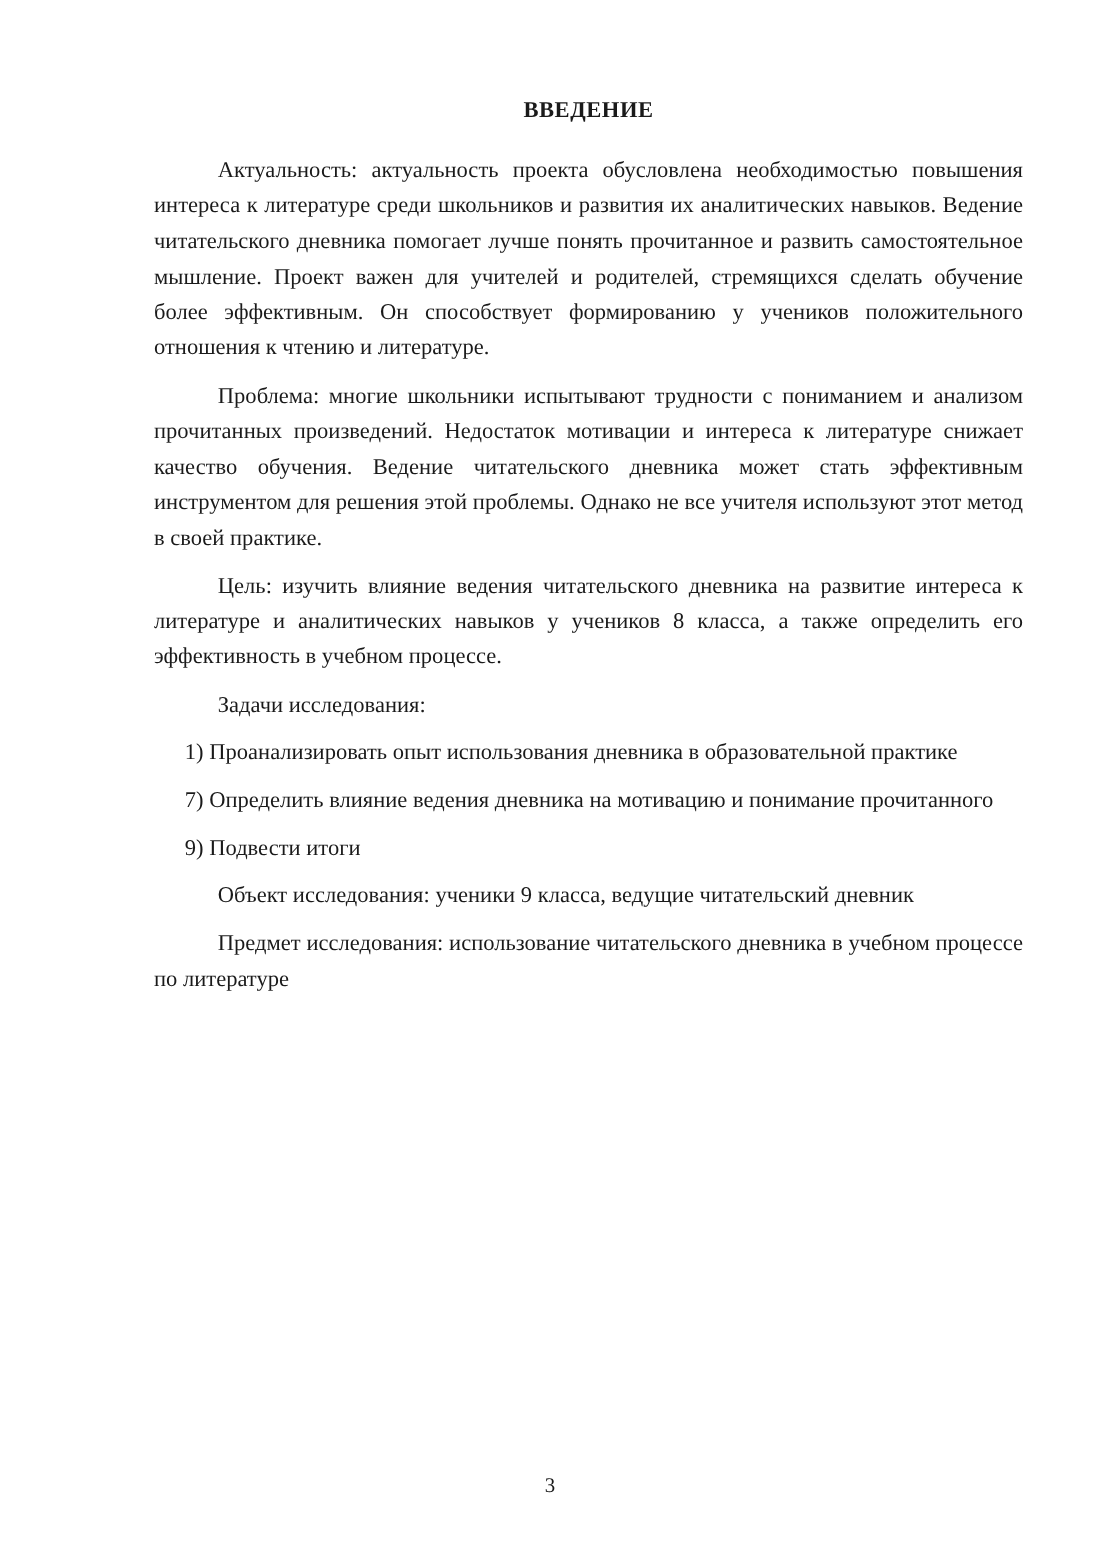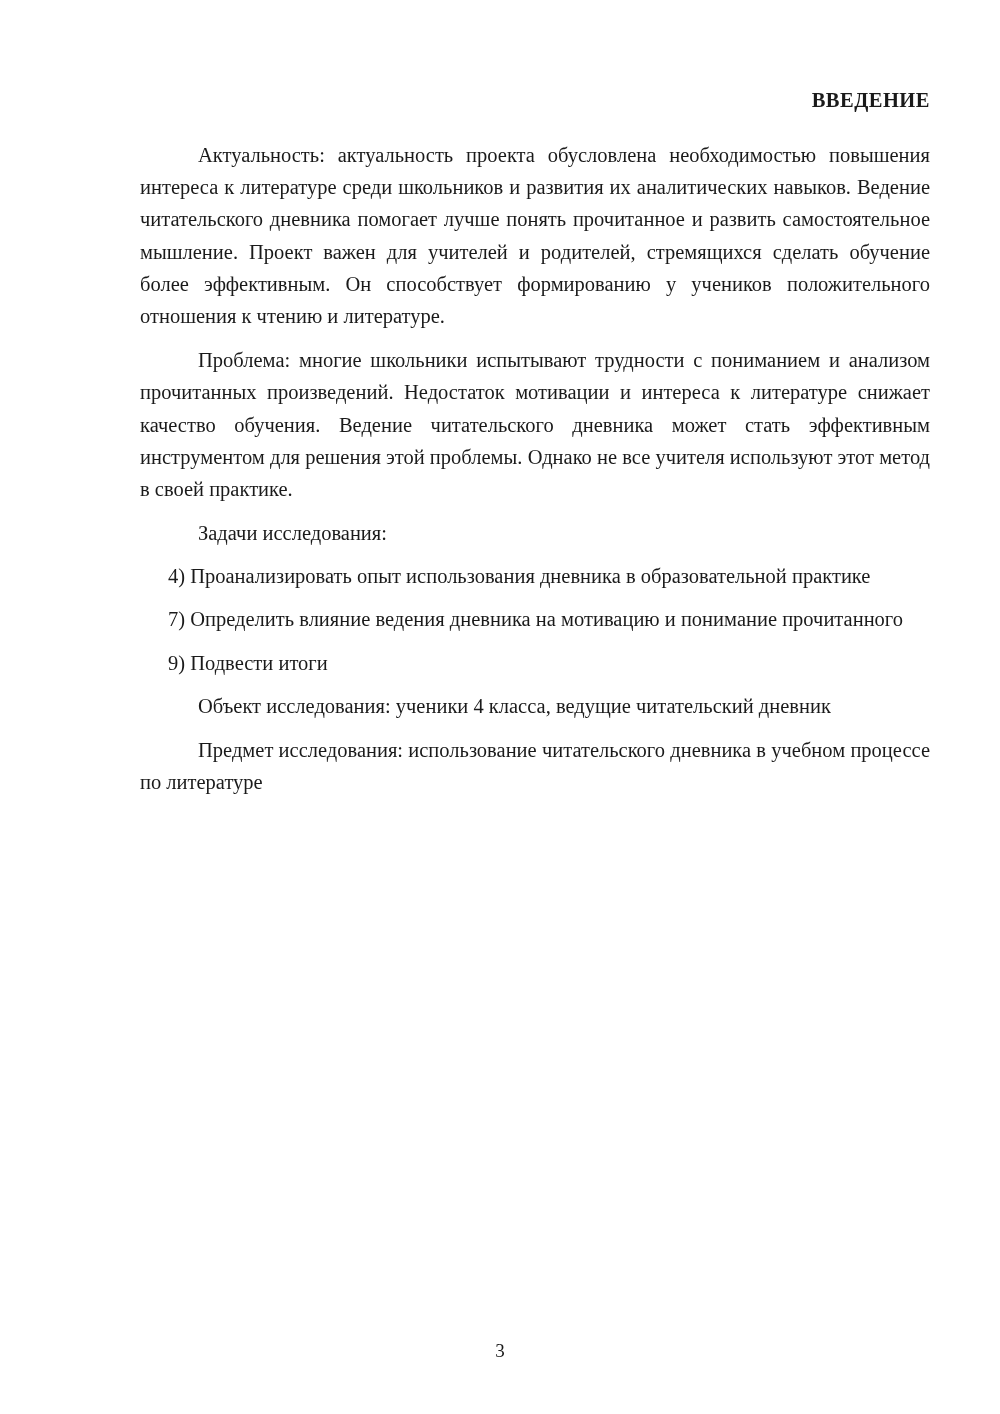--- a/index.html
+++ b/index.html
@@ -14,21 +14,21 @@
     color: #1a1a1a;
   }
   .page {
     position: relative;
     width: 1000px;
     height: 1414px;
     box-sizing: border-box;
     padding: 88px 70px 40px 140px;
   }
   .doc-title {
-    text-align: right;
+    text-align: center;
     font-weight: bold;
     font-size: 20.5px;
     letter-spacing: 0.5px;
     margin: 0 0 26px 0;
     line-height: 1.2;
   }
   .para {
     font-size: 20.5px;
     line-height: 1.58;
     text-align: justify;
@@ -55,23 +55,24 @@
 </style>
 </head>
 <body>
 
 <div class="page">
 
   <h1 class="doc-title">ВВЕДЕНИЕ</h1>
 
   <p class="para">Актуальность: актуальность проекта обусловлена необходимостью повышения интереса к литературе среди школьников и развития их аналитических навыков. Ведение читательского дневника помогает лучше понять прочитанное и развить самостоятельное мышление. Проект важен для учителей и родителей, стремящихся сделать обучение более эффективным. Он способствует формированию у учеников положительного отношения к чтению и литературе.</p>
   <p class="para">Проблема: многие школьники испытывают трудности с пониманием и анализом прочитанных произведений. Недостаток мотивации и интереса к литературе снижает качество обучения. Ведение читательского дневника может стать эффективным инструментом для решения этой проблемы. Однако не все учителя используют этот метод в своей практике.</p>
+  <p class="para">Цель: изучить влияние ведения читательского дневника на развитие интереса к литературе и аналитических навыков у учеников 8 класса, а также определить его эффективность в учебном процессе.</p>
   <p class="para">Задачи исследования:</p>
 
-  <p class="para list-item-justify">4) Проанализировать опыт использования дневника в образовательной практике</p>
+  <p class="para list-item-justify">1) Проанализировать опыт использования дневника в образовательной практике</p>
   <p class="para list-item-justify">7) Определить влияние ведения дневника на мотивацию и понимание прочитанного</p>
   <p class="para list-item">9) Подвести итоги</p>
 
-  <p class="para">Объект исследования: ученики 4 класса, ведущие читательский дневник</p>
+  <p class="para">Объект исследования: ученики 9 класса, ведущие читательский дневник</p>
   <p class="para">Предмет исследования: использование читательского дневника в учебном процессе по литературе</p>
 
   <div class="page-number">3</div>
 </div>
 
 </body></html>

